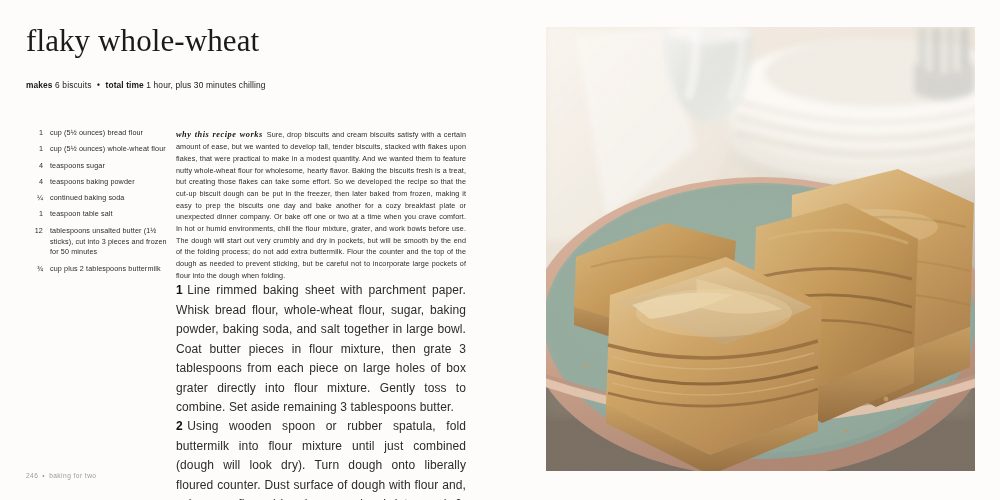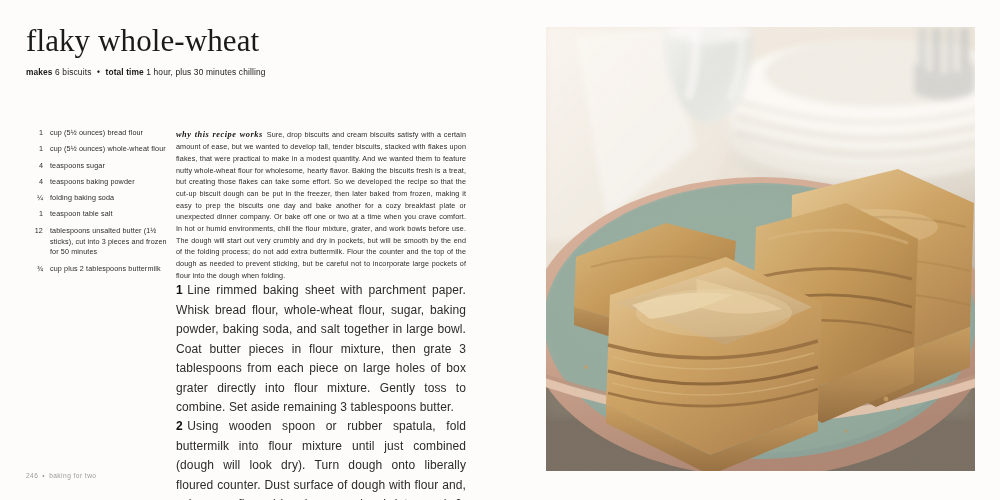--- a/index.html
+++ b/index.html
@@ -35,21 +35,21 @@
     line-height: 1.22;
     color: #1a1a1a;
     font-weight: 400;
     letter-spacing: 0.1px;
     margin-top: 22px;
     width: 330px;
   }
   .recipe-title .tline { display: block; }
 
   .yield-line {
-    margin-top: 7px;
+    margin-top: 20px;
     font-size: 8.4px;
     color: #1a1a1a;
     letter-spacing: 0.15px;
     white-space: nowrap;
   }
   .yield-line .lbl {
     font-weight: bold;
     letter-spacing: 0.1px;
   }
   .yield-line .val { font-weight: 400; }
@@ -189,21 +189,21 @@
           <li class="ing-row">
             <span class="ing-qty">4</span>
             <span class="ing-txt">teaspoons sugar</span>
           </li>
           <li class="ing-row">
             <span class="ing-qty">4</span>
             <span class="ing-txt">teaspoons baking powder</span>
           </li>
           <li class="ing-row">
             <span class="ing-qty">¼</span>
-            <span class="ing-txt">folding baking soda</span>
+            <span class="ing-txt">continued baking soda</span>
           </li>
           <li class="ing-row">
             <span class="ing-qty">1</span>
             <span class="ing-txt">teaspoon table salt</span>
           </li>
           <li class="ing-row">
             <span class="ing-qty">12</span>
             <span class="ing-txt">tablespoons unsalted butter (1½ sticks), cut into 3 pieces and frozen for 50 minutes</span>
           </li>
           <li class="ing-row">

